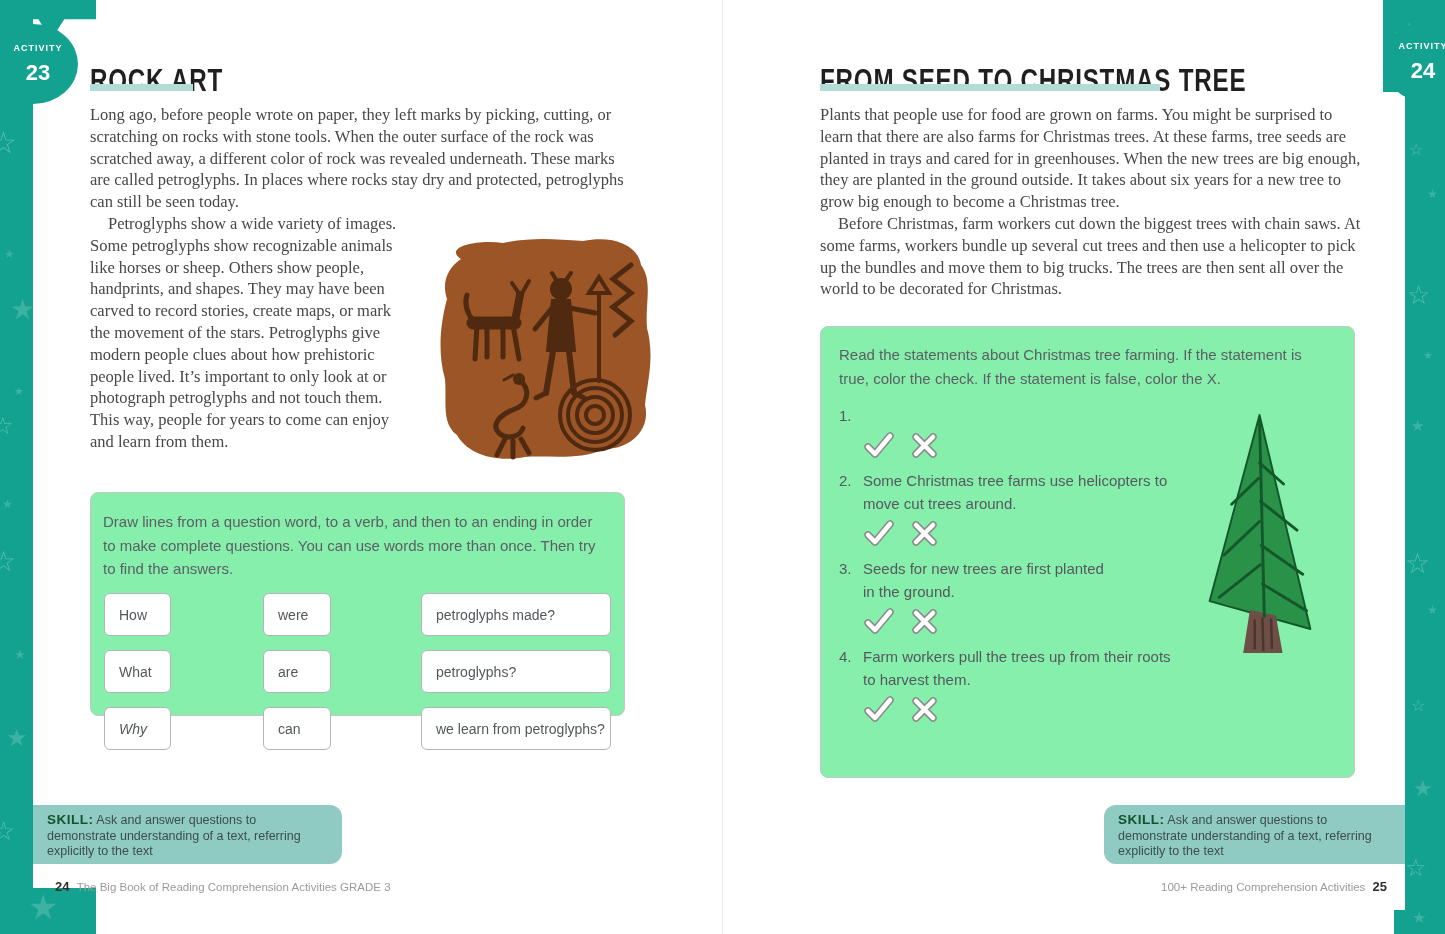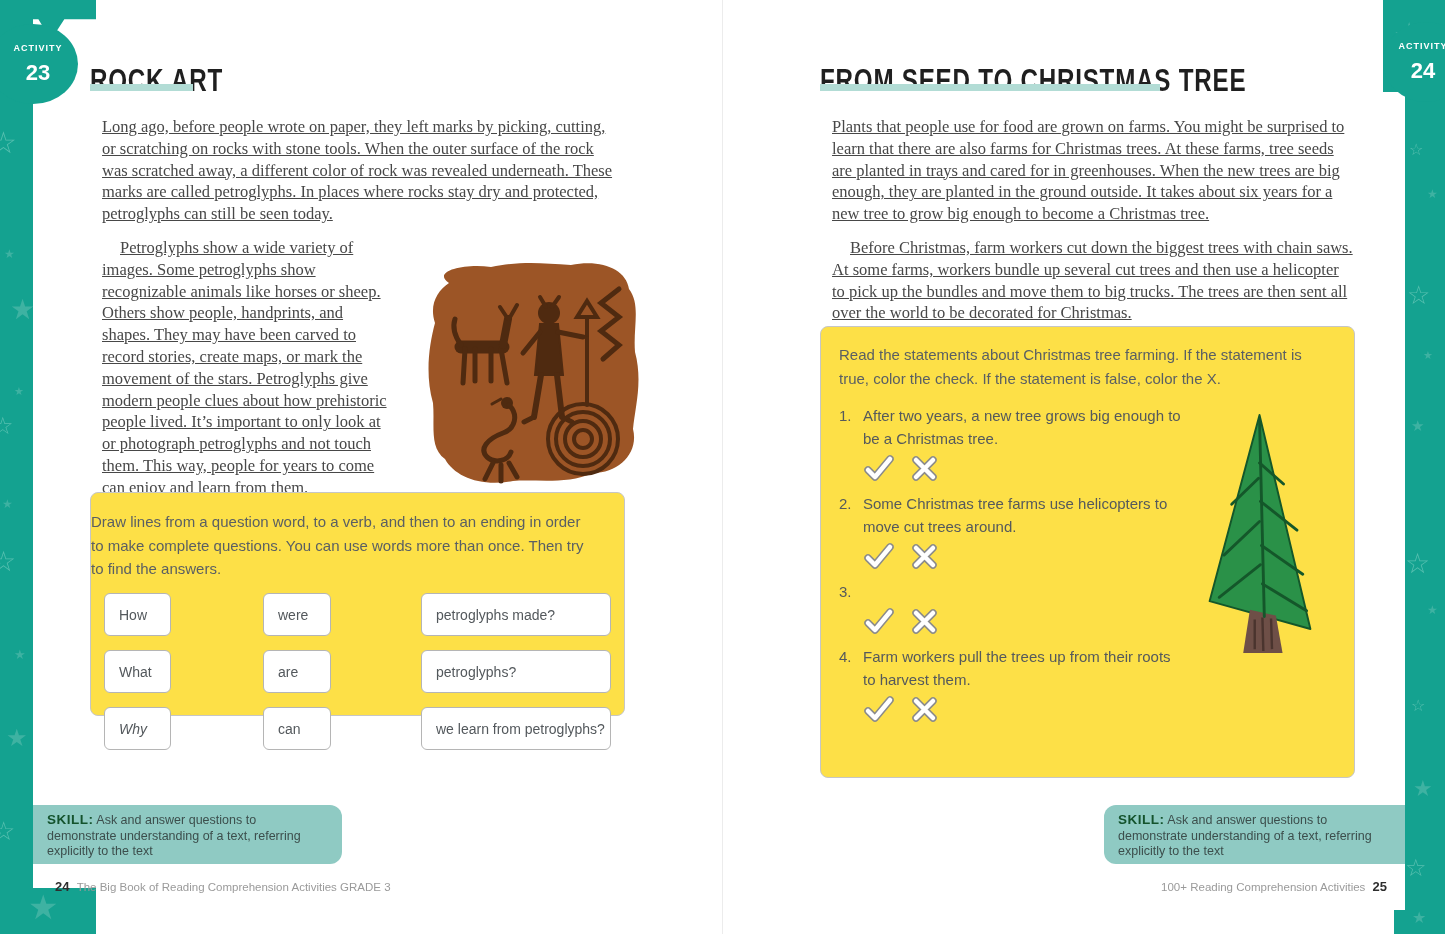--- a/index.html
+++ b/index.html
@@ -36,27 +36,27 @@
   .title-left{left:90px;}
   .title-right{left:820px;}
   .underline{position:absolute;top:84px;height:7px;background:#b2dcd5;}
   .ul-left{left:90px;width:103px;}
   .ul-right{left:820px;width:340px;}
   
   .bodycopy{position:absolute;top:104px;width:545px;
     font-family:"Liberation Serif",serif;font-size:16.5px;line-height:21.8px;color:#474747;}
   .body-left{left:90px;}
   .body-right{left:820px;}
-  .bodycopy p{margin:12px;text-decoration:underline;}
+  .bodycopy p{margin:0;}
   .bodycopy p.indent{text-indent:18px;}
   .rock-float{float:right;width:220px;height:228px;margin:20px 0 6px 14px;}
   
-  .actbox{position:absolute;background:#fde047;border:1px solid #c6c6c6;border-radius:8px;
+  .actbox{position:absolute;background:#86efac;border:1px solid #c6c6c6;border-radius:8px;
     box-sizing:border-box;z-index:2;}
-  .actbox-left{left:90px;top:492px;width:535px;height:224px;padding:17px 0;}
+  .actbox-left{left:90px;top:492px;width:535px;height:224px;padding:17px 12px;}
   .actbox-right{left:820px;top:326px;width:535px;height:452px;padding:16px 18px;}
   .instructions{font-size:15px;line-height:23.5px;color:#5a5f63;white-space:pre-line;}
   
   .wordbox{position:absolute;border:1px solid #b5b5b5;border-radius:6px;height:43px;
     display:flex;align-items:center;padding-left:14px;box-sizing:border-box;
     font-size:14px;color:#53585c;background:#fff;cursor:pointer;}
   
   .stmts{margin-top:14px;}
   .stmt{display:flex;margin-bottom:2px;}
   .stmt-num{width:24px;flex:none;font-size:15px;color:#55595c;line-height:23px;}
@@ -219,22 +219,20 @@
   </div>
 
   <div class="actbox actbox-right">
     <div class="instructions">Read the statements about Christmas tree farming. If the statement is
 true, color the check. If the statement is false, color the X.</div>
 
     <div class="stmts">
 
       <div class="stmt">
         <span class="stmt-num">1.</span>
-        <span class="stmt-text">After two years, a new tree grows big enough to
-be a Christmas tree.</span>
       </div>
       <div class="marks">
         <span>
             <svg width="32" height="27" viewBox="0 0 32 27">
               <path d="M5 15 L12 22 L27 4" fill="none" stroke="#8b8b8b" stroke-width="7.5" stroke-linecap="round" stroke-linejoin="round"></path>
               <path d="M5 15 L12 22 L27 4" fill="none" stroke="#ffffff" stroke-width="4.5" stroke-linecap="round" stroke-linejoin="round"></path>
             </svg>
           </span>
         <span>
             <svg width="27" height="27" viewBox="0 0 27 27">
@@ -259,20 +257,22 @@
         <span>
             <svg width="27" height="27" viewBox="0 0 27 27">
               <path d="M5 5 L22 22 M22 5 L5 22" fill="none" stroke="#8b8b8b" stroke-width="7.5" stroke-linecap="round"></path>
               <path d="M5 5 L22 22 M22 5 L5 22" fill="none" stroke="#ffffff" stroke-width="4.5" stroke-linecap="round"></path>
             </svg>
           </span>
       </div>
 
       <div class="stmt">
         <span class="stmt-num">3.</span>
+        <span class="stmt-text">Seeds for new trees are first planted
+in the ground.</span>
       </div>
       <div class="marks">
         <span>
             <svg width="32" height="27" viewBox="0 0 32 27">
               <path d="M5 15 L12 22 L27 4" fill="none" stroke="#8b8b8b" stroke-width="7.5" stroke-linecap="round" stroke-linejoin="round"></path>
               <path d="M5 15 L12 22 L27 4" fill="none" stroke="#ffffff" stroke-width="4.5" stroke-linecap="round" stroke-linejoin="round"></path>
             </svg>
           </span>
         <span>
             <svg width="27" height="27" viewBox="0 0 27 27">

